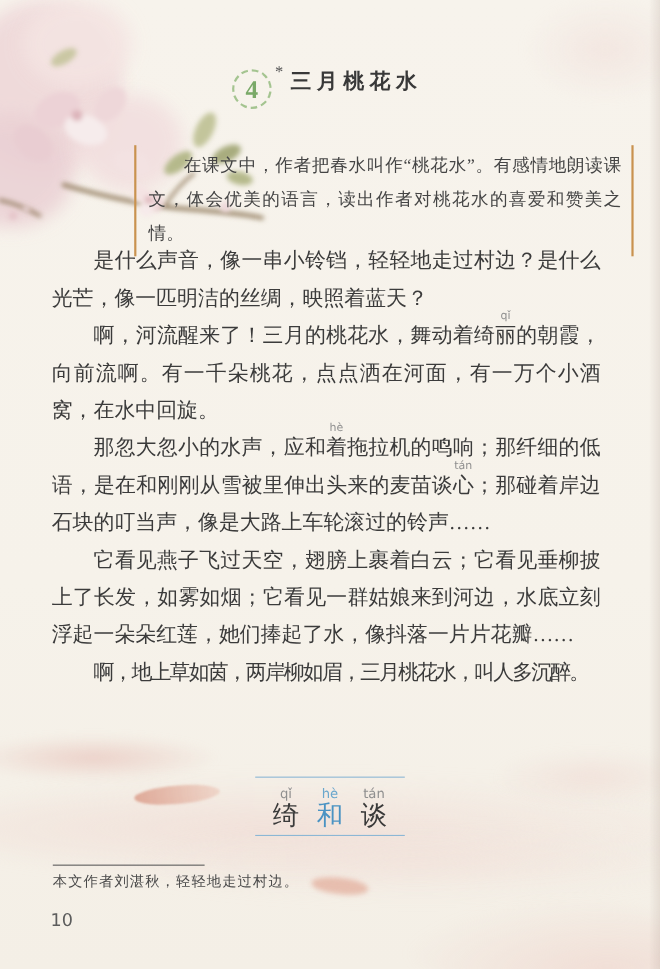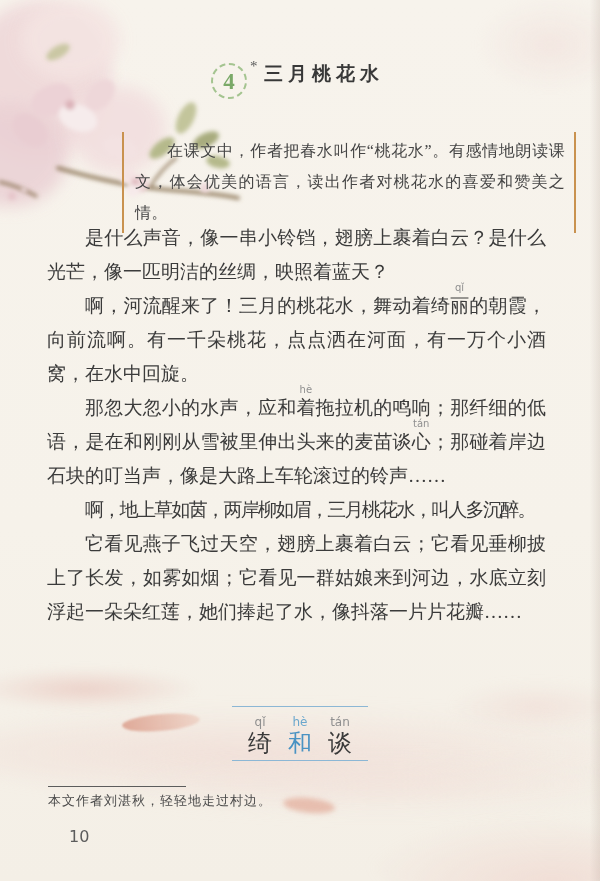--- a/index.html
+++ b/index.html
@@ -97,21 +97,21 @@
     font-family:"DejaVu Sans","Liberation Sans",sans-serif; }
   .lit-ch { font-size:24px; line-height:28px; color:#3a3a3a; }
   .lit-item.hl .lit-py { color:#6aa7cd; }
   .lit-item.hl .lit-ch { color:#4a93c3; }
 
   
   .footnote-rule { position:absolute; top:786px; left:48px; width:138px; height:1px; background:#5c5c5c; }
   .footnote-text { position:absolute; top:792px; left:48px; font-size:13px; color:#4a4a4a; letter-spacing:1px; }
 
   .page-number { position:absolute; top:827px; left:46px; font-size:16px; color:#5c5c5c;
-    font-family:"DejaVu Sans","Liberation Sans",sans-serif;margin-left:23px; }
+    font-family:"DejaVu Sans","Liberation Sans",sans-serif; }
 </style>
 </head>
 <body>
 
 <div class="page">
 
   <svg class="blossom-svg" width="260" height="240" viewBox="0 0 260 240" aria-hidden="true">
     <defs>
       <filter id="soft" x="-60%" y="-60%" width="220%" height="220%">
           <feGaussianBlur stdDeviation="8"></feGaussianBlur>
@@ -174,25 +174,25 @@
     </div>
     <span class="lesson-star">*</span>
     <h1 class="lesson-title">三月桃花水</h1>
   </div>
 
   <div class="intro-box">
     <p class="intro-text">在课文中，作者把春水叫作“桃花水”。有感情地朗读课文，体会优美的语言，读出作者对桃花水的喜爱和赞美之情。</p>
   </div>
 
   <div class="body-text">
-      <p class="para">是什么声音，像一串小铃铛，翅膀上裹着白云？是什么光芒，像一匹明洁的丝绸，映照着蓝天？</p>
+      <p class="para">是什么声音，像一串小铃铛，轻轻地走过村边？是什么光芒，像一匹明洁的丝绸，映照着蓝天？</p>
       <p class="para">啊，河流醒来了！三月的桃花水，舞动着<span class="annotated"><span class="pinyin-above">qǐ</span>绮</span>丽的朝霞，向前流啊。有一千朵桃花，点点洒在河面，有一万个小酒窝，在水中回旋。</p>
       <p class="para">那忽大忽小的水声，应<span class="annotated"><span class="pinyin-above">hè</span>和</span>着拖拉机的鸣响；那纤细的低语，是在和刚刚从雪被里伸出头来的麦苗<span class="annotated"><span class="pinyin-above">tán</span>谈</span>心；那碰着岸边石块的叮当声，像是大路上车轮滚过的铃声……</p>
+      <p class="para">它看见燕子飞过天空，翅膀上裹着白云；它看见垂柳披上了长发，如雾如烟；它看见一群姑娘来到河边，水底立刻浮起一朵朵红莲，她们捧起了水，像抖落一片片花瓣……</p>
       <p class="para compact">啊，地上草如茵，两岸柳如眉，三月桃花水，叫人多沉醉。</p>
-      <p class="para">它看见燕子飞过天空，翅膀上裹着白云；它看见垂柳披上了长发，如雾如烟；它看见一群姑娘来到河边，水底立刻浮起一朵朵红莲，她们捧起了水，像抖落一片片花瓣……</p>
     </div>
 
   <div class="literacy">
     <div class="lit-line"></div>
     <div class="lit-row"><span class="lit-item">
           <span class="lit-py">qǐ</span>
           <span class="lit-ch">绮</span>
         </span><span class="lit-item hl">
           <span class="lit-py">hè</span>
           <span class="lit-ch">和</span>

